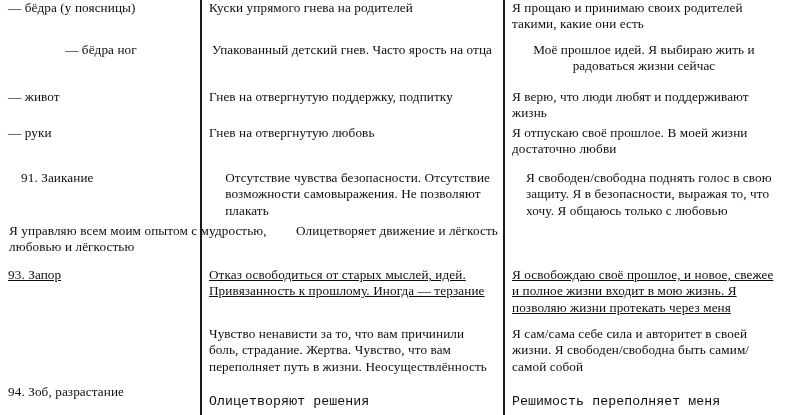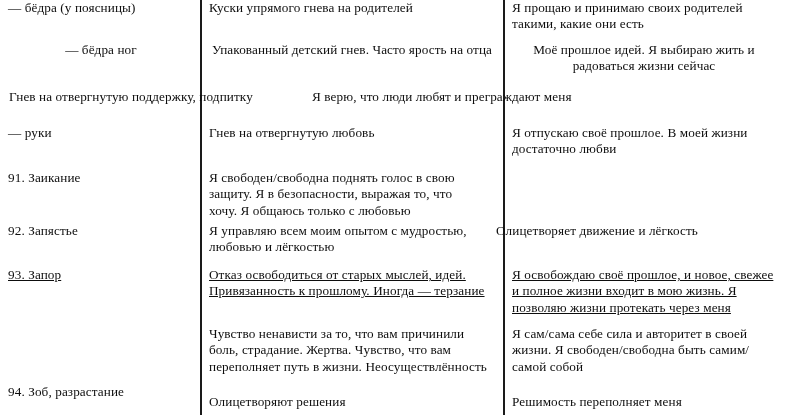--- a/index.html
+++ b/index.html
@@ -71,27 +71,27 @@
 
   
   .row.r0  { height: 40px;  }
   .row.r1  { height: 47px;  }
   .row.r2  { height: 36px;  }
   .row.r3  { height: 44px;  }
   .row.r4  { height: 55px;  }
   .row.r5  { height: 42px;  }
   .row.r6  { height: 60px;  }
   .row.r7  { height: 70px;  }
-  .row.r8  { height: 21px;  }
+  .row.r8  { height: 21px; font-family: Liberation Mono, monospace;  }
 
   .row.r0 .cell { padding-top: 0px; }
   .row.r1 .cell { padding-top: 2px; text-align: center; }
   .row.r2 .cell { padding-top: 2px; }
   .row.r3 .cell { padding-top: 2px; }
-  .row.r4 .cell { padding-top: 3px; }
+  .row.r4 .cell { padding-top: 3px; margin-left: 13px; }
   .row.r5 .cell { padding-top: 1px; }
   .row.r6 .cell { padding-top: 3px; text-decoration: underline; }
   .row.r7 .cell { padding-top: 2px; }
   .row.r8 .cell { padding-top: 0px; }
 
   
   .stack-label { display: block; margin-top: 42px; }
 </style>
 </head>
 <body>
@@ -109,37 +109,38 @@
       <div class="cell c3">Я прощаю и принимаю своих родителей такими, какие они есть</div>
     </div>
 
     <div class="row r1">
       <div class="cell c1">— бёдра ног</div>
       <div class="cell c2">Упакованный детский гнев. Часто ярость на отца</div>
       <div class="cell c3">Моё прошлое идей. Я выбираю жить и радоваться жизни сейчас</div>
     </div>
 
     <div class="row r2">
+      <div class="cell c1">— живот</div>
       <div class="cell c2">Гнев на отвергнутую поддержку, подпитку</div>
-      <div class="cell c3">Я верю, что люди любят и преграждают меня</div>
+      <div class="cell c3">Я верю, что люди любят и поддерживают жизнь</div>
     </div>
 
     <div class="row r3">
       <div class="cell c1">— руки</div>
       <div class="cell c2">Гнев на отвергнутую любовь</div>
       <div class="cell c3">Я отпускаю своё прошлое. В моей жизни достаточно любви</div>
     </div>
 
     <div class="row r4">
       <div class="cell c1">91. Заикание</div>
+      <div class="cell c2">Отсутствие чувства безопасности. Отсутствие возможности самовыражения. Не позволяют плакать</div>
       <div class="cell c3">Я свободен/свободна поднять голос в свою защиту. Я в безопасности, выражая то, что хочу. Я общаюсь только с любовью</div>
     </div>
 
     <div class="row r5">
-      <div class="cell c1">92. Запястье</div>
       <div class="cell c3">Я управляю всем моим опытом с мудростью, любовью и лёгкостью</div>
       <div class="cell c2">Олицетворяет движение и лёгкость</div>
     </div>
 
     <div class="row r6">
       <div class="cell c1">93. Запор</div>
       <div class="cell c2">Отказ освободиться от старых мыслей, идей. Привязанность к прошлому. Иногда — терзание</div>
       <div class="cell c3">Я освобождаю своё прошлое, и новое, свежее и полное жизни входит в мою жизнь. Я позволяю жизни протекать через меня</div>
     </div>
 

